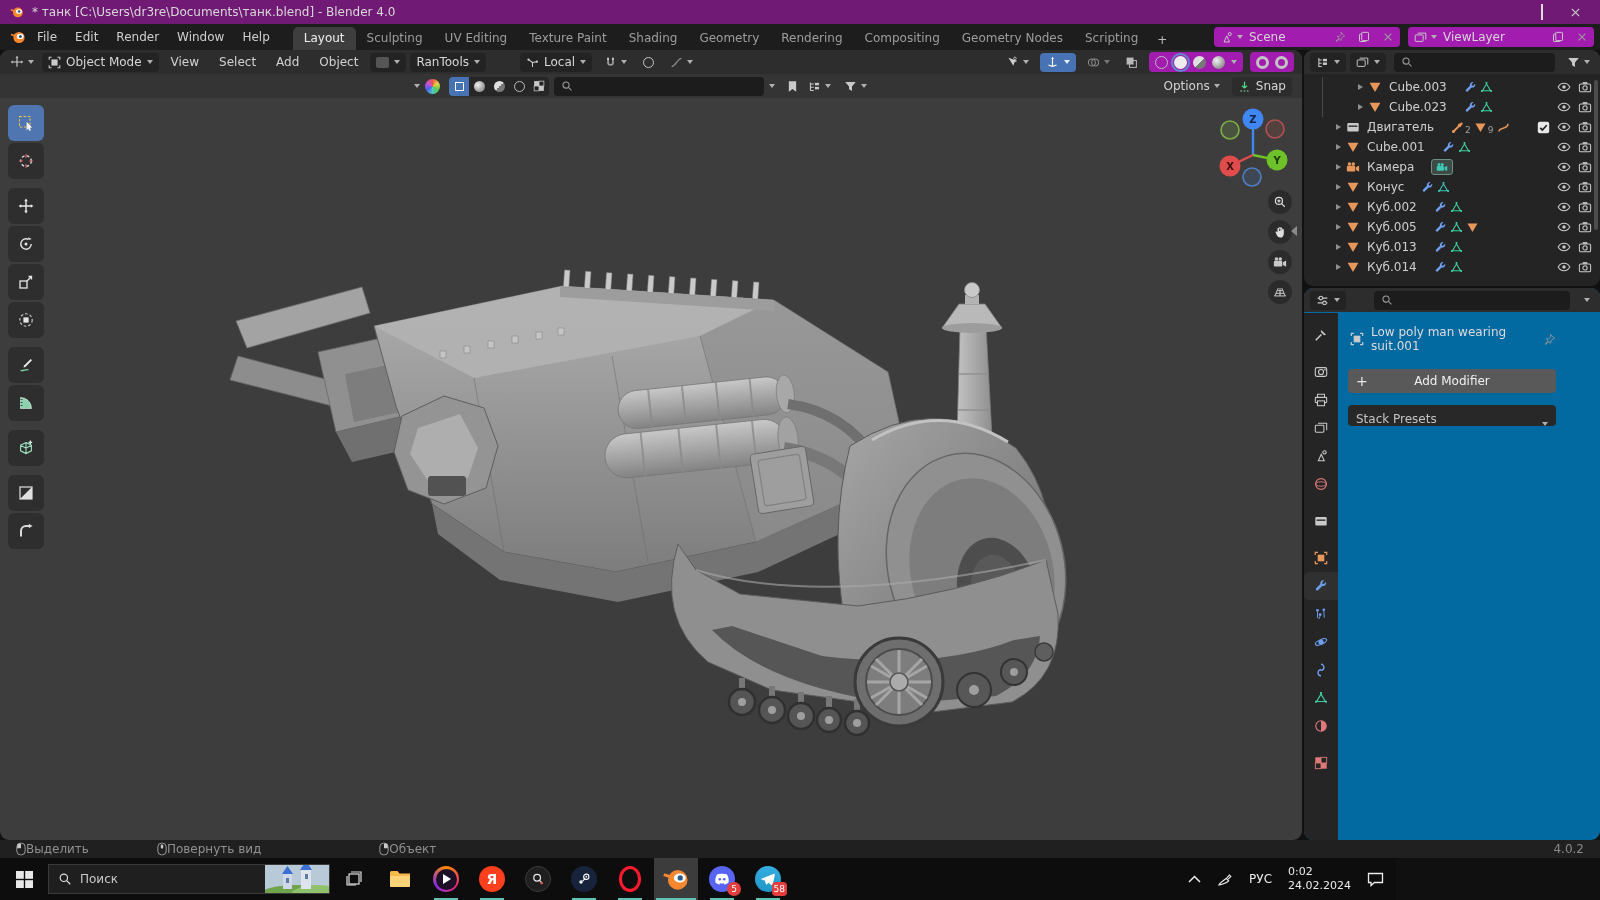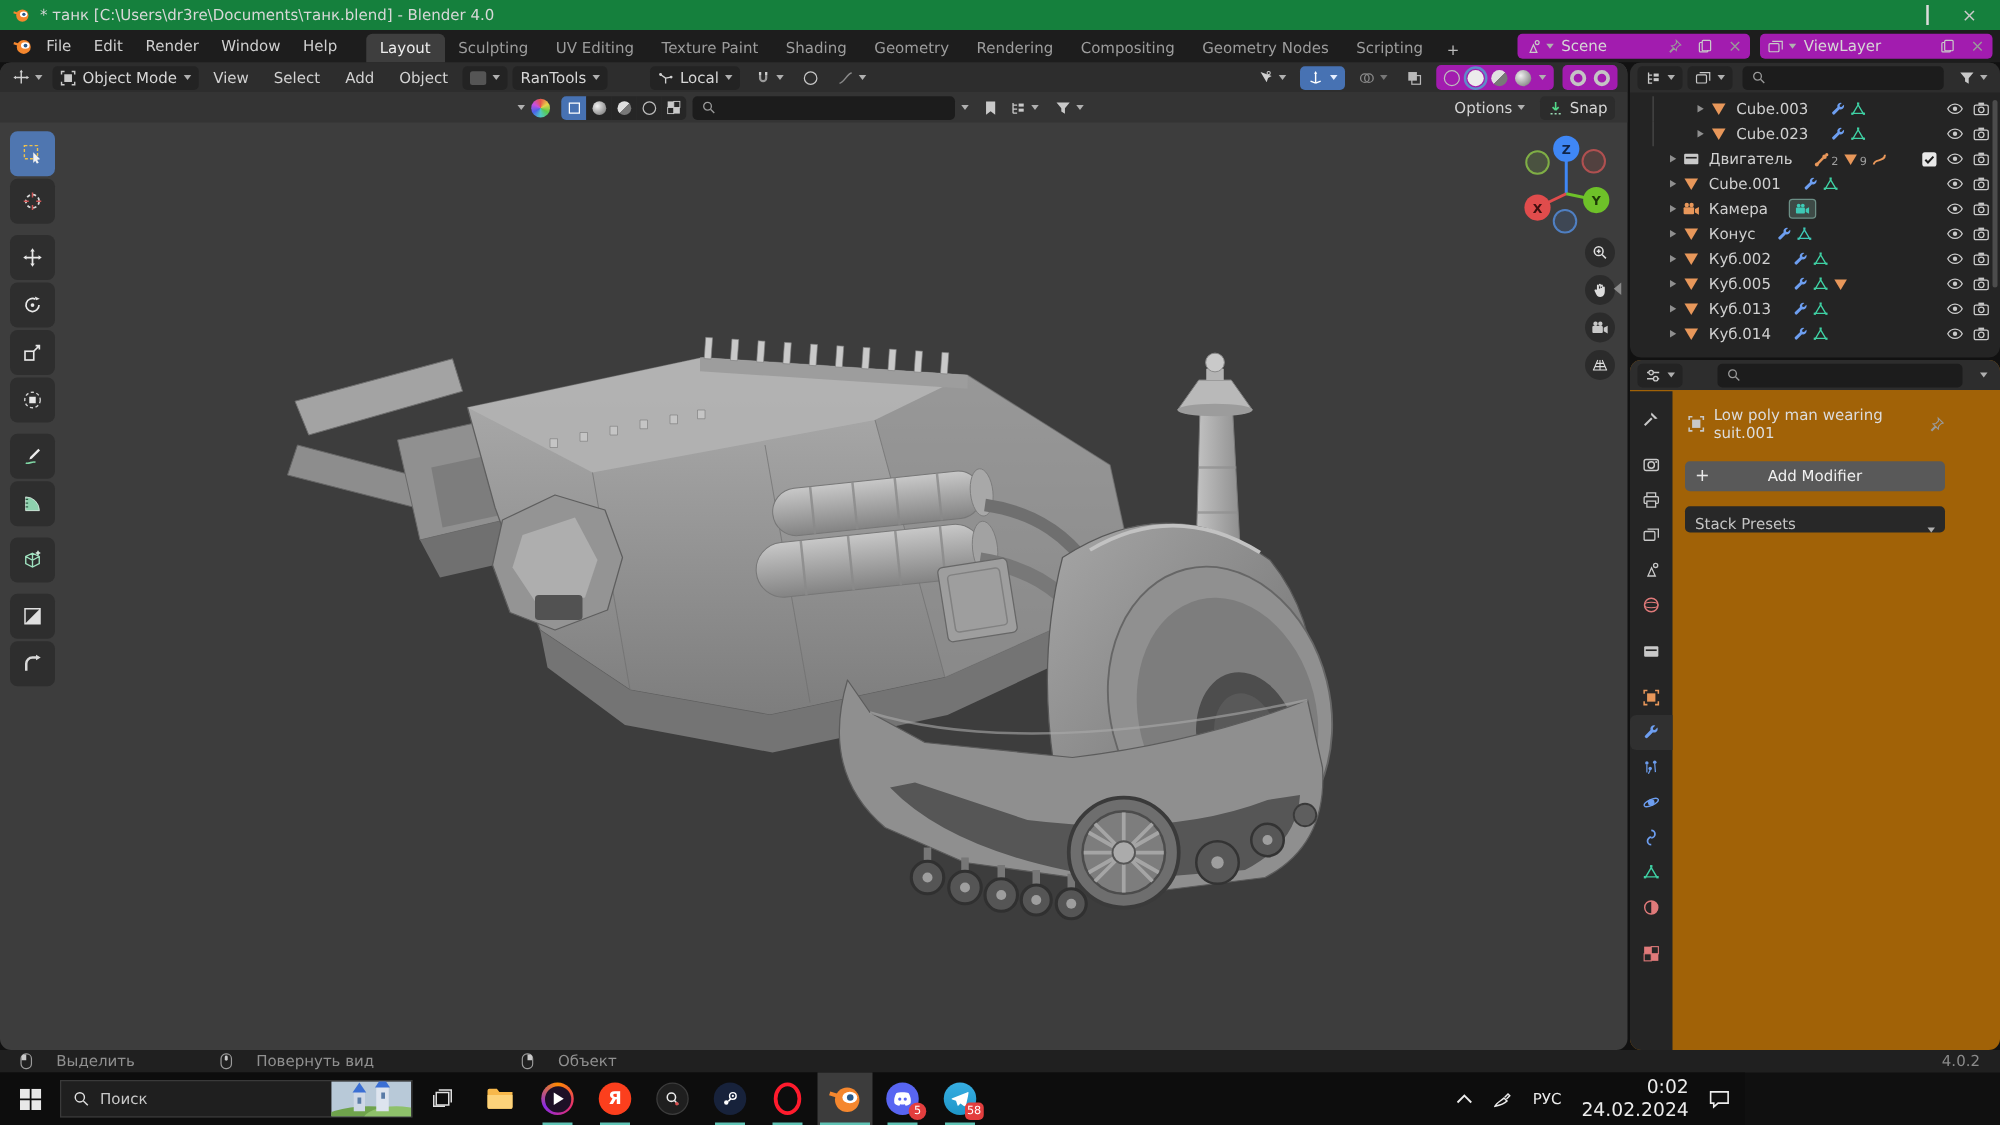--- a/index.html
+++ b/index.html
@@ -6,21 +6,21 @@
   html,body{width:1600px;height:900px;overflow:hidden}
   body{font-family:"DejaVu Sans","Liberation Sans",sans-serif;font-size:12px;color:#d4d4d4;background:#101010;position:relative}
   .abs{position:absolute}
   .row{display:flex;align-items:center}
   svg{display:block}
   .s12{width:12px;height:12px}.s13{width:13px;height:13px}.s14{width:14px;height:14px}.s16{width:16px;height:16px}
   .c-org{color:#e8975a}.c-blu{color:#6d9ef0}.c-grn{color:#3fd1a4}.c-lgt{color:#c9c9c9}.c-dim{color:#9a9a9a}.c-red{color:#e07a7a}.c-teal{color:#3ec9b6}
   .chev{width:0;height:0;border-left:3.5px solid transparent;border-right:3.5px solid transparent;border-top:4px solid #b0b0b0;flex:none}
   .disc{width:0;height:0;border-top:3.5px solid transparent;border-bottom:3.5px solid transparent;border-left:5px solid #8f8f8f;flex:none}
   
-  #titlebar{height:24px;background:#15803d;display:flex;align-items:center;padding:0 10px;gap:8px}
+  #titlebar{height:24px;background:#701a75;display:flex;align-items:center;padding:0 10px;gap:8px}
   #titlebar .title{color:#d8d8d8;font-size:12px}
   .win-controls{margin-left:auto;display:flex;gap:26px;align-items:center;padding-right:8px}
   .wc-min{width:11px;height:1px;background:#dcdcdc}
   .wc-max{width:9px;height:9px;border:1px solid #dcdcdc}
   
   #menubar{height:26px;background:#1d1d1d;display:flex;align-items:center;position:relative;padding-left:8px}
   .menu-item{padding:0 9px;color:#cfcfcf;line-height:26px}
   .ws-tabs{display:flex;align-items:flex-end;height:26px;margin-left:14px}
   .ws-tab{padding:3px 11px 4px;color:#9d9d9d;border-radius:5px 5px 0 0;line-height:16px}
   .ws-tab.active{background:#3e3e3e;color:#ededed}
@@ -57,45 +57,45 @@
   .ol-row{height:20px;display:flex;align-items:center;padding-left:10px;gap:5px;position:relative}
   .ind{width:17px;flex:none;height:100%;position:relative}
   .ind.line::before{content:"";position:absolute;left:8px;top:0;bottom:0;border-left:1px solid #4a4a4a}
   .ol-name{color:#cfcfcf;margin-left:2px;white-space:nowrap}
   .ol-mods{display:flex;align-items:center;gap:3px;margin-left:12px}
   .ol-right{margin-left:auto;display:flex;align-items:center;gap:7px;padding-right:8px}
   .cnt{font-size:9px;color:#9f9f9f;margin-left:-2px;margin-top:6px}
   .camdata{background:#3d4a46;border:1px solid #6c8f86;border-radius:3px;width:22px;height:16px;display:flex;align-items:center;justify-content:center}
   .ol-scroll{position:absolute;right:2px;top:30px;width:4px;height:150px;background:#4c4c4c;border-radius:2px}
   
-  #properties{position:absolute;left:1304px;top:238px;width:296px;height:552px;background:#a16207;border-radius:9px;overflow:hidden}
+  #properties{position:absolute;left:1304px;top:238px;width:296px;height:552px;background:#0369a1;border-radius:9px;overflow:hidden}
   #prop-tabs{position:absolute;left:0;top:25px;bottom:0;width:34px;background:#252525;display:flex;flex-direction:column;align-items:stretch;padding-top:8px}
   .ptab{height:28px;display:flex;align-items:center;justify-content:center}
   .ptab.active{background:#303030;border-radius:5px 0 0 5px}
   .pgap{height:9px}
   #prop-content{position:absolute;left:34px;top:25px;right:0;bottom:0}
   .breadcrumb{display:flex;align-items:center;gap:7px;padding:12px 10px 6px 12px;color:#dcdcdc}
   .addmod{margin:10px 44px 0 10px;height:24px;background:#595959;border-radius:4px;display:flex;align-items:center;justify-content:center;position:relative;color:#f0f0f0}
   .addmod .plus{position:absolute;left:8px;color:#e8e8e8;font-size:14px;line-height:1}
   .stackpresets{margin:12px 44px 0 10px;height:21px;background:#282828;border-radius:4px;display:flex;align-items:flex-end;padding:0 8px;color:#c4c4c4}
   
   #statusbar{position:absolute;left:0;top:840px;width:1600px;height:18px;background:#202020;display:flex;align-items:center;color:#909090}
-  .hint{display:flex;align-items:flex-start;gap:19px}
+  .hint{display:flex;align-items:flex-start;gap:0}
   
   #taskbar{position:absolute;left:0;top:858px;width:1396px;height:42px;background:#0d0d0d;display:flex;align-items:center}
   .tb-start{width:48px;height:42px;display:flex;align-items:center;justify-content:center}
   .tb-search{width:282px;height:30px;background:#1f1f1f;border:1px solid #3a3a3a;display:flex;align-items:center;padding:0 9px;gap:8px;position:relative;overflow:hidden}
   .tb-search .ph{color:#c8c8c8}
   .tb-slot{width:44px;height:42px;display:flex;align-items:center;justify-content:center;position:relative;margin-left:2px}
   .tb-slot.active{background:#3c3c3c}
   .underline{position:absolute;bottom:0;left:10px;right:10px;height:2.5px;background:#5fc2b4}
   .tb-slot.active .underline{left:2px;right:2px}
   .badge{position:absolute;right:3px;bottom:4px;background:#e33e3e;color:#fff;font-size:9px;min-width:14px;height:14px;border-radius:7px;display:flex;align-items:center;justify-content:center;padding:0 2px}
   .tray{margin-left:auto;display:flex;align-items:center;gap:16px;padding-right:12px;color:#ececec}
-  .clock{text-align:right;font-size:15px;line-height:1.3}
+  .clock{text-align:left;font-size:11px;line-height:1.3}
   .circle-ico{border-radius:50%;display:flex;align-items:center;justify-content:center}
   
   .sph{width:13px;height:13px;border-radius:50%}
   .sph.wire{border:1.5px solid #bdbdbd}
   .sph.solid{background:#ececec}
   .sph.mat{background:linear-gradient(135deg,#e0e0e0 50%,#787878 50%)}
   .sph.rend{background:radial-gradient(circle at 35% 35%,#f0f0f0,#6a6a6a)}
   .donut{width:13px;height:13px;border-radius:50%;border:3px solid #c4c4c4}
 </style>
 </head>

